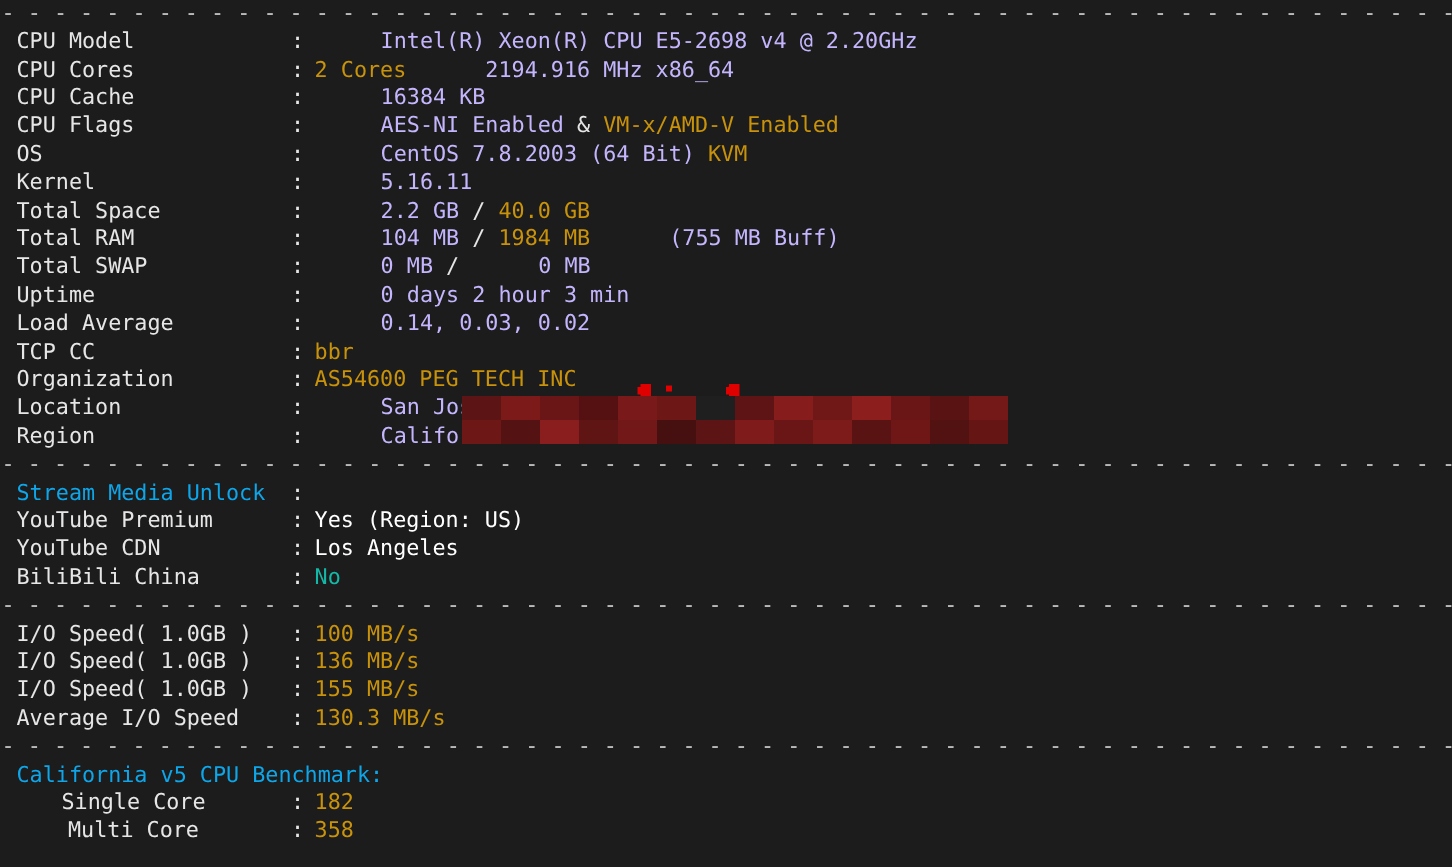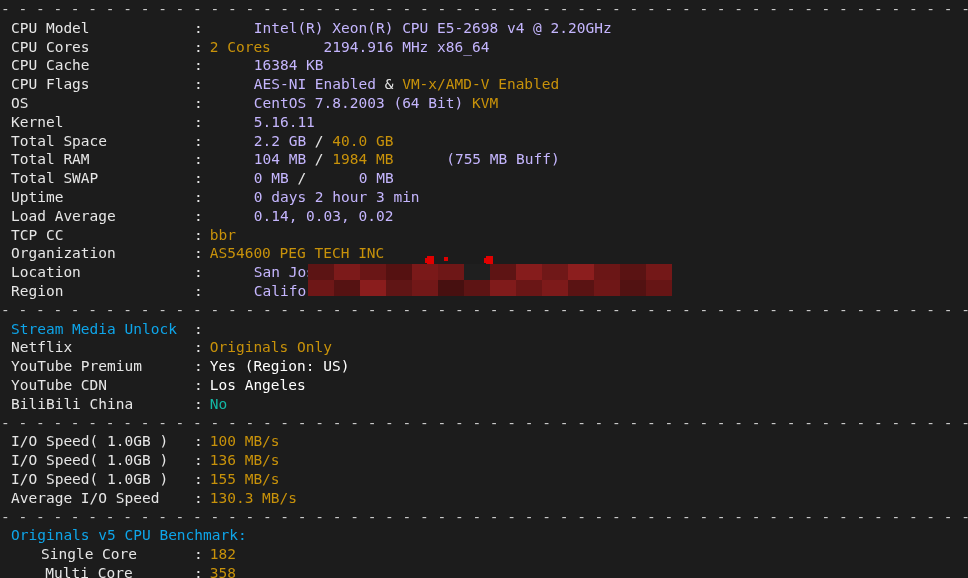--- a/index.html
+++ b/index.html
@@ -104,38 +104,37 @@
       <div class="line"><span class="label lbl-pad">TCP CC</span><span class="colon">:</span><span class="v"><span class="yellow">bbr</span></span></div>
       <div class="line"><span class="label lbl-pad">Organization</span><span class="colon">:</span><span class="v"><span class="yellow">AS54600 PEG TECH INC</span></span></div>
       <div class="line"><span class="label lbl-pad">Location</span><span class="colon">:</span><span class="v"><span class="cyan">San Jose</span><span class="white"> / </span><span class="yellow">US</span></span></div>
       <div class="line"><span class="label lbl-pad">Region</span><span class="colon">:</span><span class="v"><span class="cyan">California</span></span></div>
     </div>
 
   <div class="divider">- - - - - - - - - - - - - - - - - - - - - - - - - - - - - - - - - - - - - - - - - - - - - - - - - - - - - - - - - - - - - - - - - - - -</div>
 
   <div class="line"><span class="label lbl-pad sect-title">Stream Media Unlock</span><span class="colon">:</span></div>
   <div id="stream-rows">
-      <div class="line"><span class="label lbl-pad">Netflix</span><span class="colon">:</span><span class="v"><span class="yellow">Originals Only</span></span></div>
       <div class="line"><span class="label lbl-pad">YouTube Premium</span><span class="colon">:</span><span class="v"><span class="green">Yes (Region: US)</span></span></div>
       <div class="line"><span class="label lbl-pad">YouTube CDN</span><span class="colon">:</span><span class="v"><span class="green">Los Angeles</span></span></div>
       <div class="line"><span class="label lbl-pad">BiliBili China</span><span class="colon">:</span><span class="v"><span class="red">No</span></span></div>
     </div>
 
   <div class="divider">- - - - - - - - - - - - - - - - - - - - - - - - - - - - - - - - - - - - - - - - - - - - - - - - - - - - - - - - - - - - - - - - - - - -</div>
 
   <div id="io-rows">
       <div class="line"><span class="label lbl-io">I/O Speed( 1.0GB )</span><span class="colon">:</span><span class="v"><span class="yellow">100 MB/s</span></span></div>
       <div class="line"><span class="label lbl-io">I/O Speed( 1.0GB )</span><span class="colon">:</span><span class="v"><span class="yellow">136 MB/s</span></span></div>
       <div class="line"><span class="label lbl-io">I/O Speed( 1.0GB )</span><span class="colon">:</span><span class="v"><span class="yellow">155 MB/s</span></span></div>
       <div class="line"><span class="label lbl-io">Average I/O Speed</span><span class="colon">:</span><span class="v"><span class="yellow">130.3 MB/s</span></span></div>
     </div>
 
   <div class="divider">- - - - - - - - - - - - - - - - - - - - - - - - - - - - - - - - - - - - - - - - - - - - - - - - - - - - - - - - - - - - - - - - - - - -</div>
 
-  <div class="line"><span class="sect-title">Originals v5 CPU Benchmark:</span></div>
+  <div class="line"><span class="sect-title">California v5 CPU Benchmark:</span></div>
   <div id="gb-rows">
       <div class="line"><span class="label lbl-gb">Single Core</span><span class="colon">:</span><span class="v"><span class="yellow">182</span></span></div>
       <div class="line"><span class="label lbl-gb">Multi Core</span><span class="colon">:</span><span class="v"><span class="yellow">358</span></span></div>
     </div>
 
   <div id="redaction">
       <i style="background: rgb(92, 20, 20);"></i>
       <i style="background: rgb(124, 26, 26);"></i>
       <i style="background: rgb(106, 22, 22);"></i>
       <i style="background: rgb(85, 17, 17);"></i>

